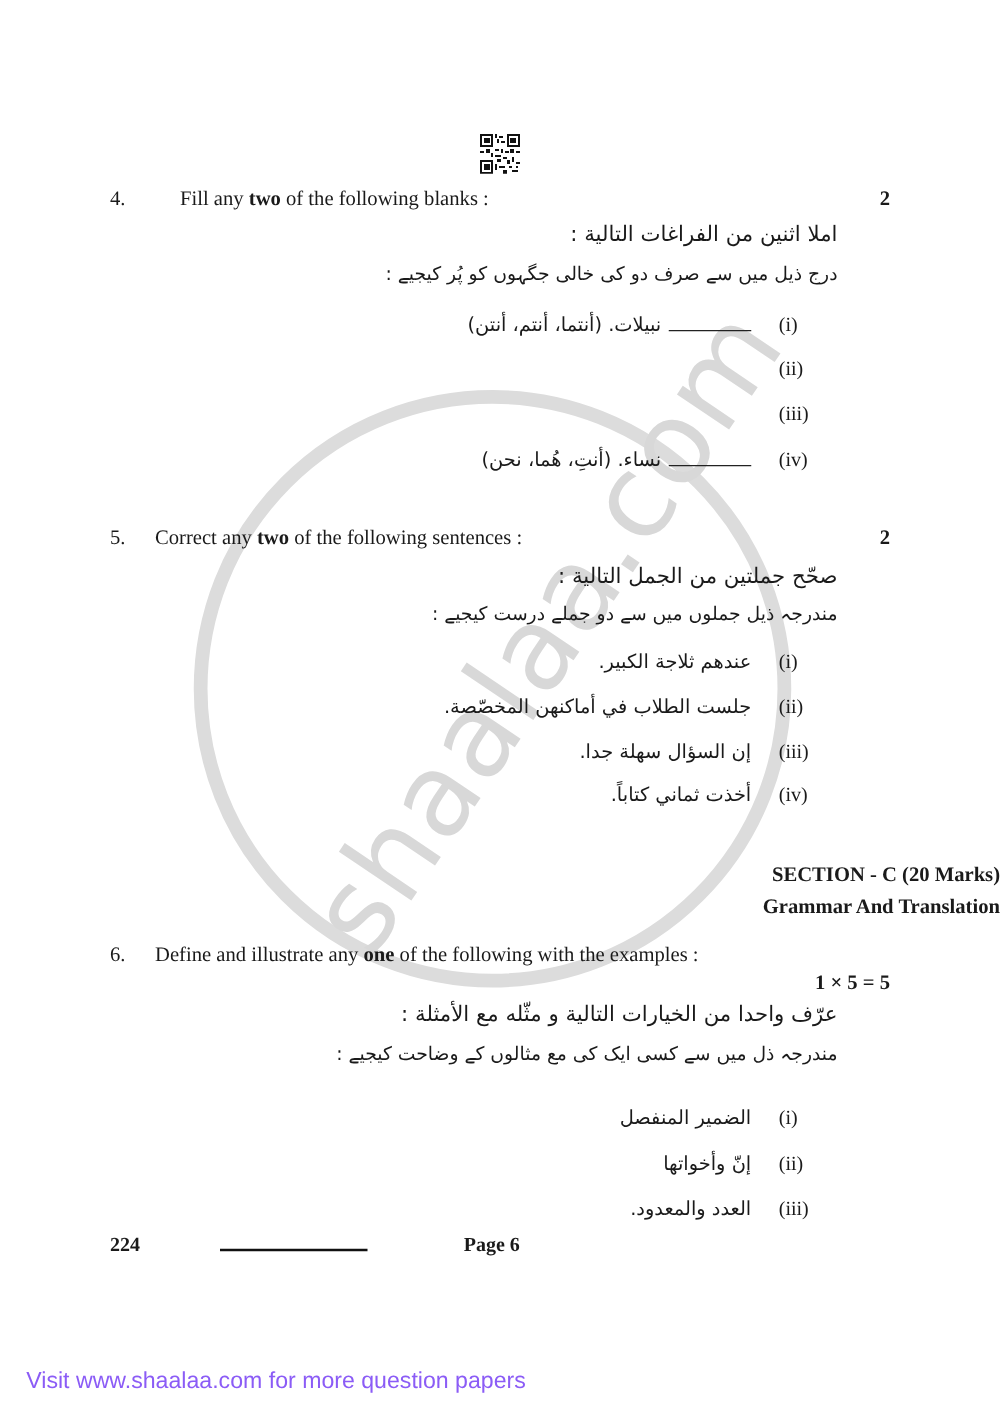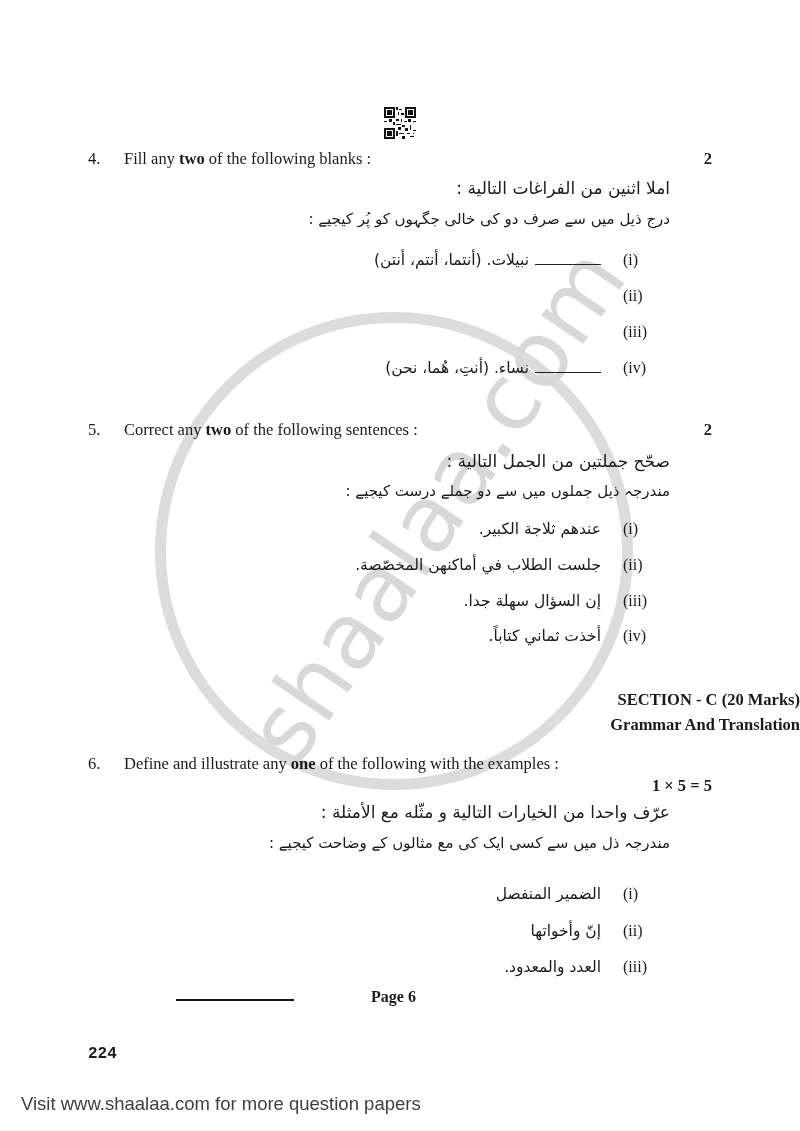--- a/index.html
+++ b/index.html
@@ -29,24 +29,24 @@
   b { font-weight: bold; }
   .ar { position: absolute; direction: rtl; text-align: right; right: 130px; font-size: 17px; white-space: nowrap;
         font-family: "DejaVu Sans", "Liberation Sans", sans-serif; }
   .ur { position: absolute; direction: rtl; text-align: right; right: 130px; font-size: 15px; white-space: nowrap;
         font-family: "DejaVu Sans", "Liberation Sans", sans-serif; }
   .item-row { position: absolute; right: 125px; display: flex; flex-direction: row-reverse; align-items: baseline; white-space: nowrap; }
   .roman { font-family: "Liberation Serif", "DejaVu Serif", serif; font-size: 16px; width: 52px; text-align: left; }
   .item-text { direction: rtl; font-family: "DejaVu Sans", "Liberation Sans", sans-serif; font-size: 15.5px; padding-right: 22px; }
   .blank { display: inline-block; width: 66px; border-bottom: 1.5px solid #222; height: 1px; vertical-align: baseline; margin-left: 6px; }
   .section-title { position: absolute; left: 0; width: 800px; text-align: right; font-weight: bold; font-family: "Liberation Serif", "DejaVu Serif", serif; font-size: 16.5px; }
-  .footer-code { position: absolute; left: 88px; top: 1045px; font-weight: bold; font-size: 16px; font-family: Liberation Mono, monospace; }
+  .footer-code { position: absolute; left: 88px; top: 988px; font-weight: bold; font-size: 16px; font-family: Liberation Serif, serif; }
   .footer-line { position: absolute; left: 176px; top: 999px; width: 118px; height: 0; border-top: 2px solid #111; }
   .footer-page { position: absolute; left: 371px; top: 988px; font-weight: bold; font-size: 16px; font-family: "Liberation Serif", "DejaVu Serif", serif; }
-  .banner { position: absolute; left: 21px; top: 1093px; font-family: "Liberation Sans", "DejaVu Sans", sans-serif; font-size: 18.5px; color: #404040; }
+  .banner { position: absolute; left: 21px; top: 1093px; font-family: "Liberation Sans", "DejaVu Sans", sans-serif; font-size: 18.5px; color: #8b5cf6; }
 </style>
 </head>
 <body>
 
 <div class="watermark-circle"></div>
 <div class="watermark-text">shaalaa.com</div>
 
 <div class="layer qr">
   <svg width="32" height="32" viewBox="0 0 21 21" shape-rendering="crispEdges">
     <rect width="21" height="21" fill="#fff"></rect>
@@ -83,21 +83,21 @@
       <rect x="12" y="19" width="2" height="2"></rect>
         <rect x="15" y="17" width="2" height="1"></rect>
         <rect x="17" y="19" width="3" height="1"></rect>
         <rect x="19" y="17" width="1" height="1"></rect>
     </g>
   </svg>
 </div>
 
 <div>
   <span class="layer qnum" style="top:149px;">4.</span>
-  <span class="layer qtext" style="top:149px;"><span>Fill any </span><b>two</b><span> of the following blanks :</span></span>
+  <span class="layer qtext" style="top:149px;margin-left:20px;"><span>Fill any </span><b>two</b><span> of the following blanks :</span></span>
   <span class="layer marks" style="top:149px;">2</span>
   <div class="layer ar" style="top:178px;">املا اثنين من الفراغات التالية :</div>
   <div class="layer ur" style="top:210px;">درج ذیل میں سے صرف دو کی خالی جگہوں کو پُر کیجیے :</div>
 
   <div class="layer item-row" style="top:251px;">
     <span class="roman">(i)</span>
     <span class="item-text"><span class="blank"></span><span>نبيلات. (أنتما، أنتم، أنتن)</span></span>
   </div>
   <div class="layer item-row" style="top:287px;">
     <span class="roman">(ii)</span>

